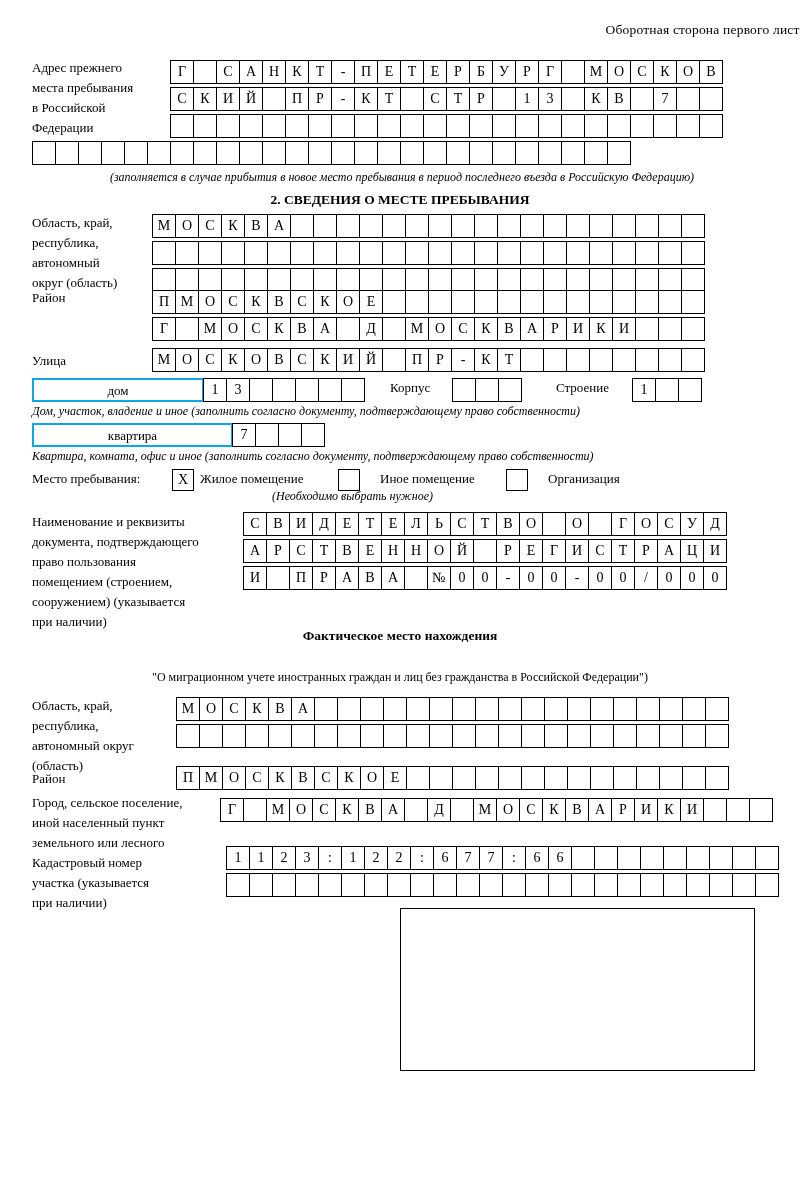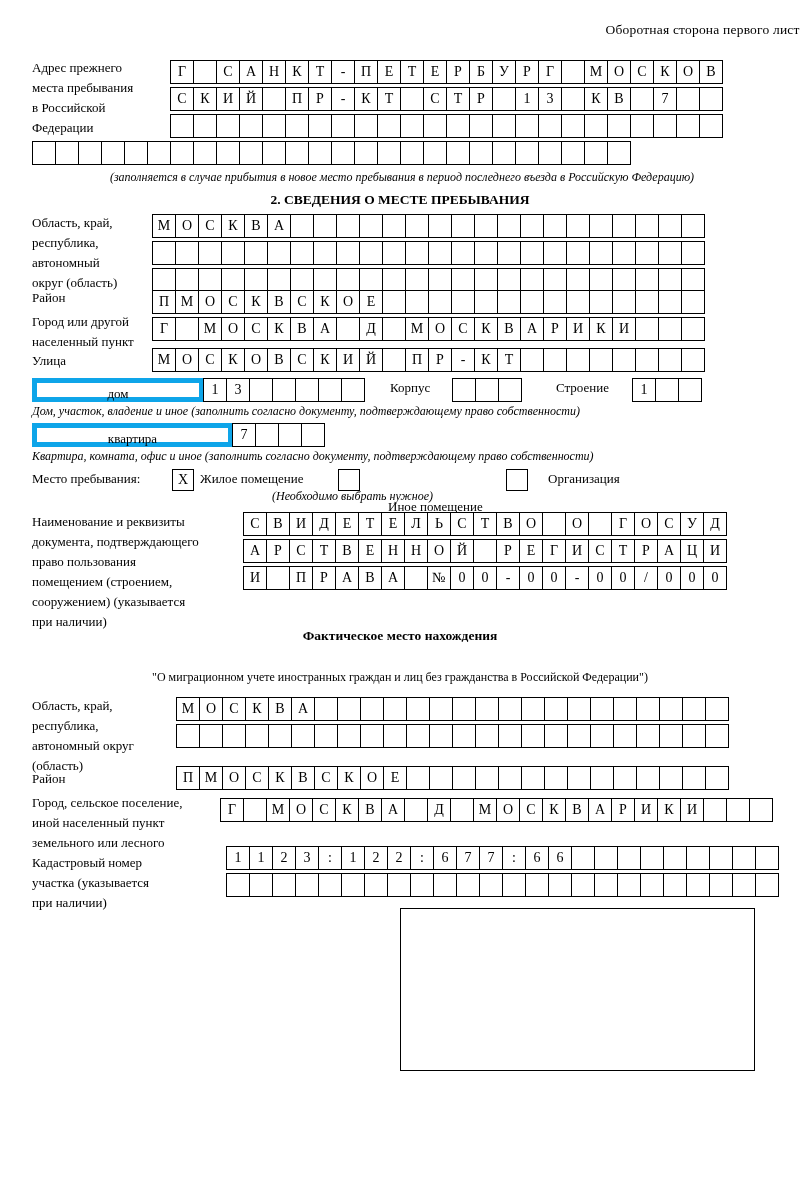--- a/index.html
+++ b/index.html
@@ -57,21 +57,21 @@
     margin-right: -1px;
     box-sizing: border-box;
     text-align: center;
     font-size: 14px;
     line-height: 22px;
     font-family: "Liberation Serif", serif;
     background: #fff;
   }
 
   .wide-box {
-    border: 5px solid #0ea5e9;
+    border: 2px solid #0ea5e9;
     box-sizing: border-box;
     height: 24px;
     text-align: center;
     font-size: 13px;
     line-height: 22px;
   }
 
   .checkbox {
     width: 22px;
     height: 22px;
@@ -335,24 +335,20 @@
       <div class="cell"></div>
       <div class="cell"></div>
       <div class="cell"></div>
       <div class="cell"></div>
       <div class="cell"></div>
       <div class="cell"></div>
       <div class="cell"></div>
       <div class="cell"></div>
     </div>
 
-  <div class="abs lbl" style="left:32px; top:312px; width:160px;">
-    <div>Город или другой</div>
-    <div>населенный пункт</div>
-  </div>
   <div class="abs cells" id="city-row-0" style="left:152px; top:317px;">
       <div class="cell">Г</div>
       <div class="cell"></div>
       <div class="cell">М</div>
       <div class="cell">О</div>
       <div class="cell">С</div>
       <div class="cell">К</div>
       <div class="cell">В</div>
       <div class="cell">А</div>
       <div class="cell"></div>
@@ -433,21 +429,21 @@
       <div class="cell"></div>
       <div class="cell"></div>
     </div>
 
   <div class="abs note-line" style="left:32px; top:449px;">Квартира, комната, офис и иное (заполнить согласно документу, подтверждающему право собственности)</div>
 
   <div class="abs lbl" style="left:32px; top:469px;">Место пребывания:</div>
   <div class="abs checkbox" style="left:172px; top:469px;">X</div>
   <div class="abs lbl" style="left:200px; top:469px;">Жилое помещение</div>
   <div class="abs checkbox" style="left:338px; top:469px;"></div>
-  <div class="abs lbl" style="left:388px; top:469px;margin-top:28px;">Иное помещение</div>
+  <div class="abs lbl" style="left:380px; top:469px;">Иное помещение</div>
   <div class="abs checkbox" style="left:506px; top:469px;"></div>
   <div class="abs lbl" style="left:548px; top:469px;">Организация</div>
   <div class="abs note-line" style="left:232px; top:489px;margin-left:40px;">(Необходимо выбрать нужное)</div>
 
   <div class="abs lbl" style="left:32px; top:512px; width:215px;">
     <div>Наименование и реквизиты</div>
     <div>документа, подтверждающего</div>
     <div>право пользования</div>
     <div>помещением (строением,</div>
     <div>сооружением) (указывается</div>

